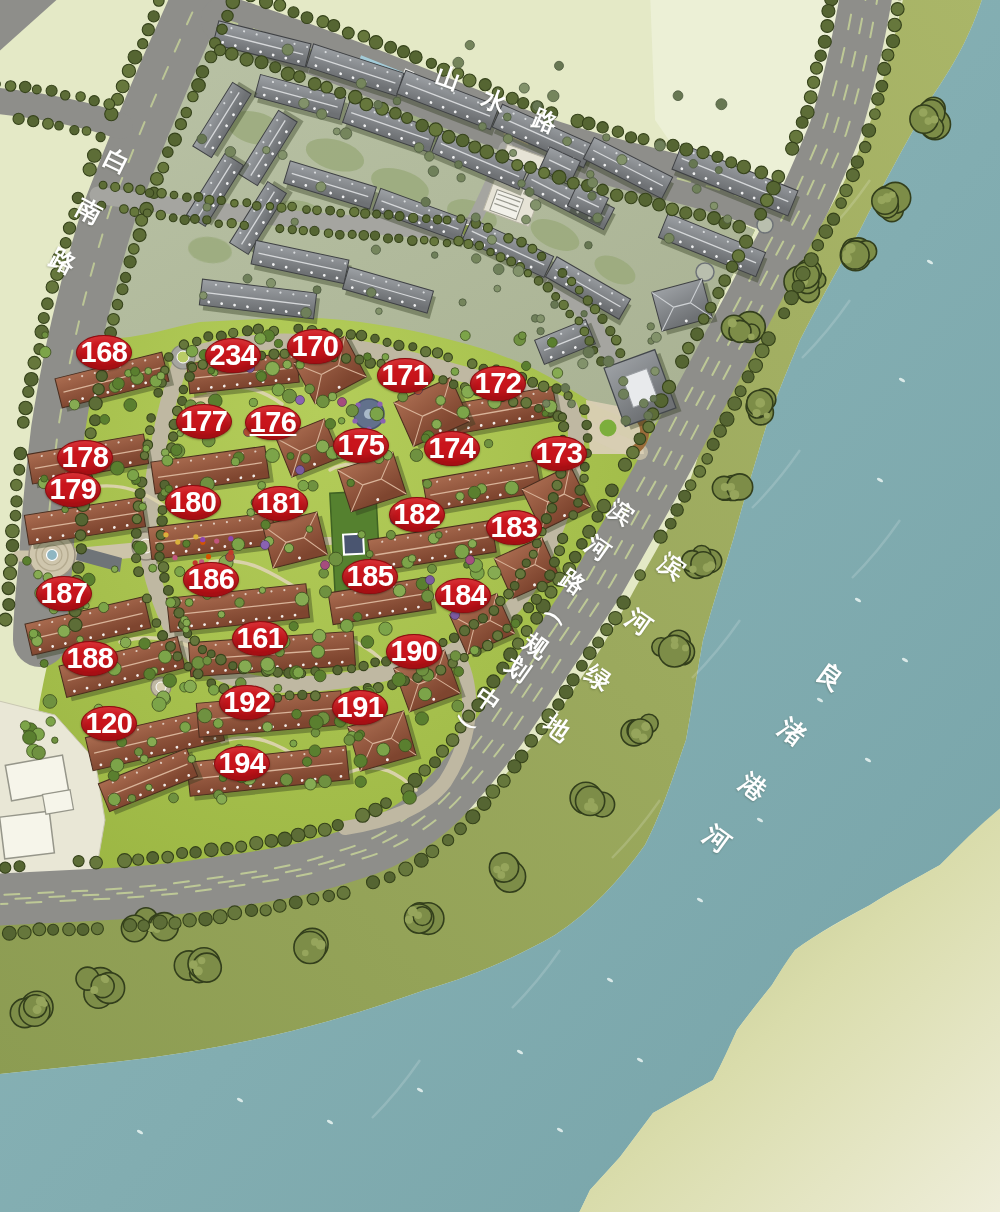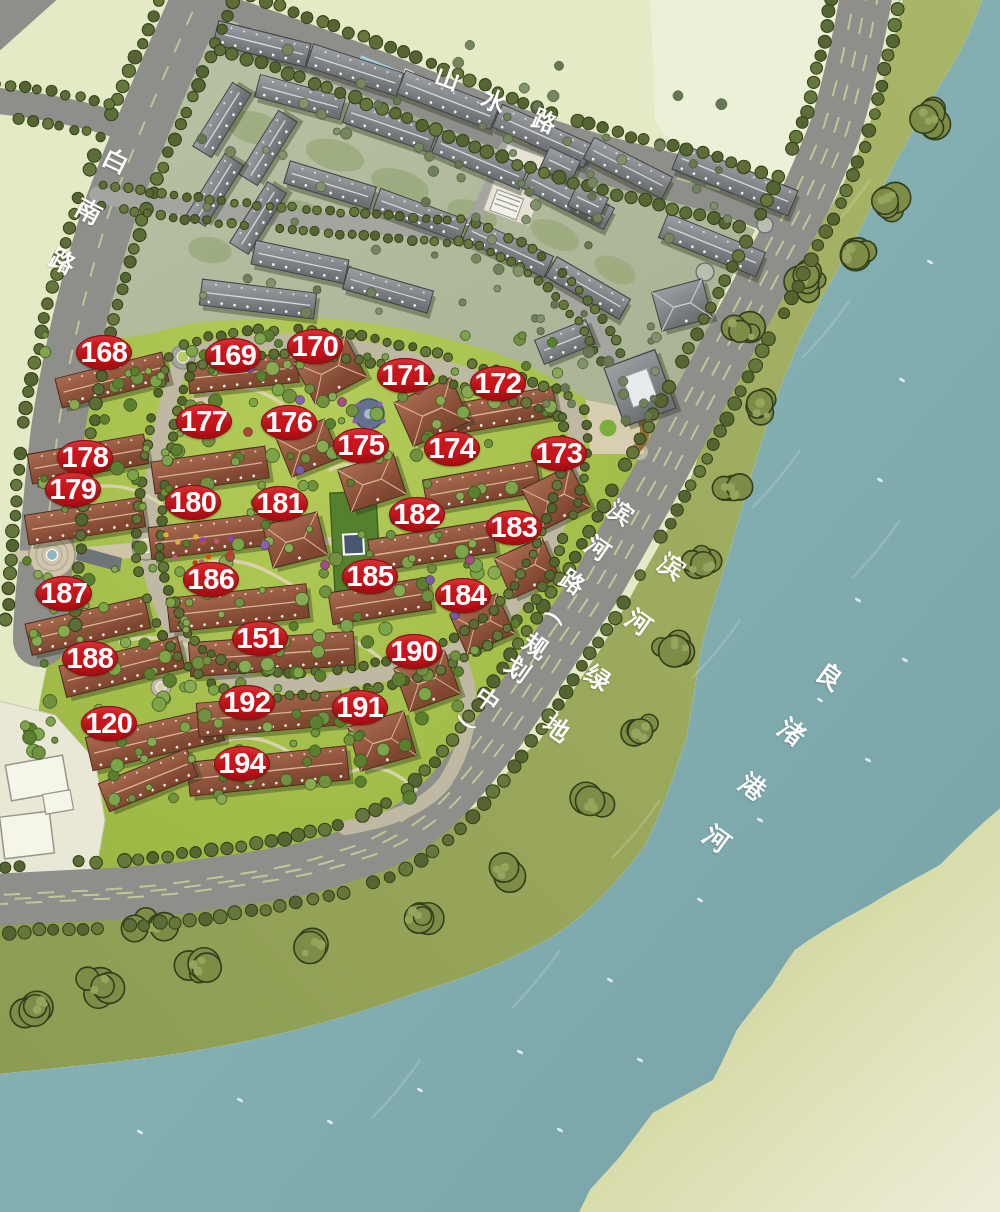--- a/index.html
+++ b/index.html
@@ -2363,41 +2363,41 @@
         <circle cx="231.0" cy="552.4" r="2.6" fill="#c0392b"></circle>
         <circle cx="193.6" cy="568.6" r="2.6" fill="#d35400"></circle>
         <circle cx="230.8" cy="538.7" r="2.6" fill="#8e44ad"></circle>
         <circle cx="216.7" cy="541.1" r="2.6" fill="#c2567e"></circle>
         <circle cx="195.9" cy="536.8" r="2.6" fill="#d9b13b"></circle>
         <circle cx="218.5" cy="578.7" r="2.6" fill="#c0392b"></circle>
       </g>
 </svg>
 <div id="overlay">
       <div class="badge" style="left: 76px; top: 334.5px;">168</div>
-      <div class="badge" style="left: 205px; top: 337.5px;">169</div>
+      <div class="badge" style="left: 205px; top: 337.5px;">234</div>
       <div class="badge" style="left: 287px; top: 328.5px;">170</div>
       <div class="badge" style="left: 377px; top: 357.5px;">171</div>
       <div class="badge" style="left: 470px; top: 365.5px;">172</div>
       <div class="badge" style="left: 57px; top: 403.5px; margin-top: 36px;">178</div>
       <div class="badge" style="left: 176px; top: 404px; text-align: center;">177</div>
-      <div class="badge" style="left: 261px; top: 404.5px;">176</div>
+      <div class="badge" style="left: 245px; top: 404.5px; text-decoration: underline;">176</div>
       <div class="badge" style="left: 333px; top: 427.5px;">175</div>
       <div class="badge" style="left: 424px; top: 430.5px;">174</div>
       <div class="badge" style="left: 531px; top: 435.5px;">173</div>
       <div class="badge" style="left: 45px; top: 471.5px;">179</div>
       <div class="badge" style="left: 165px; top: 484.5px;">180</div>
       <div class="badge" style="left: 252px; top: 485.5px;">181</div>
       <div class="badge" style="left: 389px; top: 496.5px;">182</div>
       <div class="badge" style="left: 486px; top: 509.5px;">183</div>
       <div class="badge" style="left: 36px; top: 575.5px;">187</div>
       <div class="badge" style="left: 183px; top: 561.5px;">186</div>
       <div class="badge" style="left: 342px; top: 558.5px;">185</div>
       <div class="badge" style="left: 435px; top: 577.5px;">184</div>
       <div class="badge" style="left: 62px; top: 640.5px;">188</div>
-      <div class="badge" style="left: 232px; top: 620.5px;">151</div>
+      <div class="badge" style="left: 232px; top: 620.5px;">161</div>
       <div class="badge" style="left: 386px; top: 633.5px;">190</div>
       <div class="badge" style="left: 81px; top: 705.5px;">120</div>
       <div class="badge" style="left: 219px; top: 684.5px;">192</div>
       <div class="badge" style="left: 332px; top: 689.5px;">191</div>
       <div class="badge" style="left: 214px; top: 745.5px;">194</div>
       <span class="lbl lbl-shanshui" style="left: 448px; top: 78px; transform: translate(-50%, -50%) rotate(20deg);">山</span>
       <span class="lbl lbl-shanshui" style="left: 494px; top: 101px; transform: translate(-50%, -50%) rotate(22deg);">水</span>
       <span class="lbl lbl-shanshui" style="left: 545px; top: 121px; transform: translate(-50%, -50%) rotate(23deg);">路</span>
       <span class="lbl lbl-bainan" style="left: 117px; top: 161px; transform: translate(-50%, -50%) rotate(26deg);">白</span>
       <span class="lbl lbl-bainan" style="left: 89px; top: 211px; transform: translate(-50%, -50%) rotate(28deg);">南</span>

